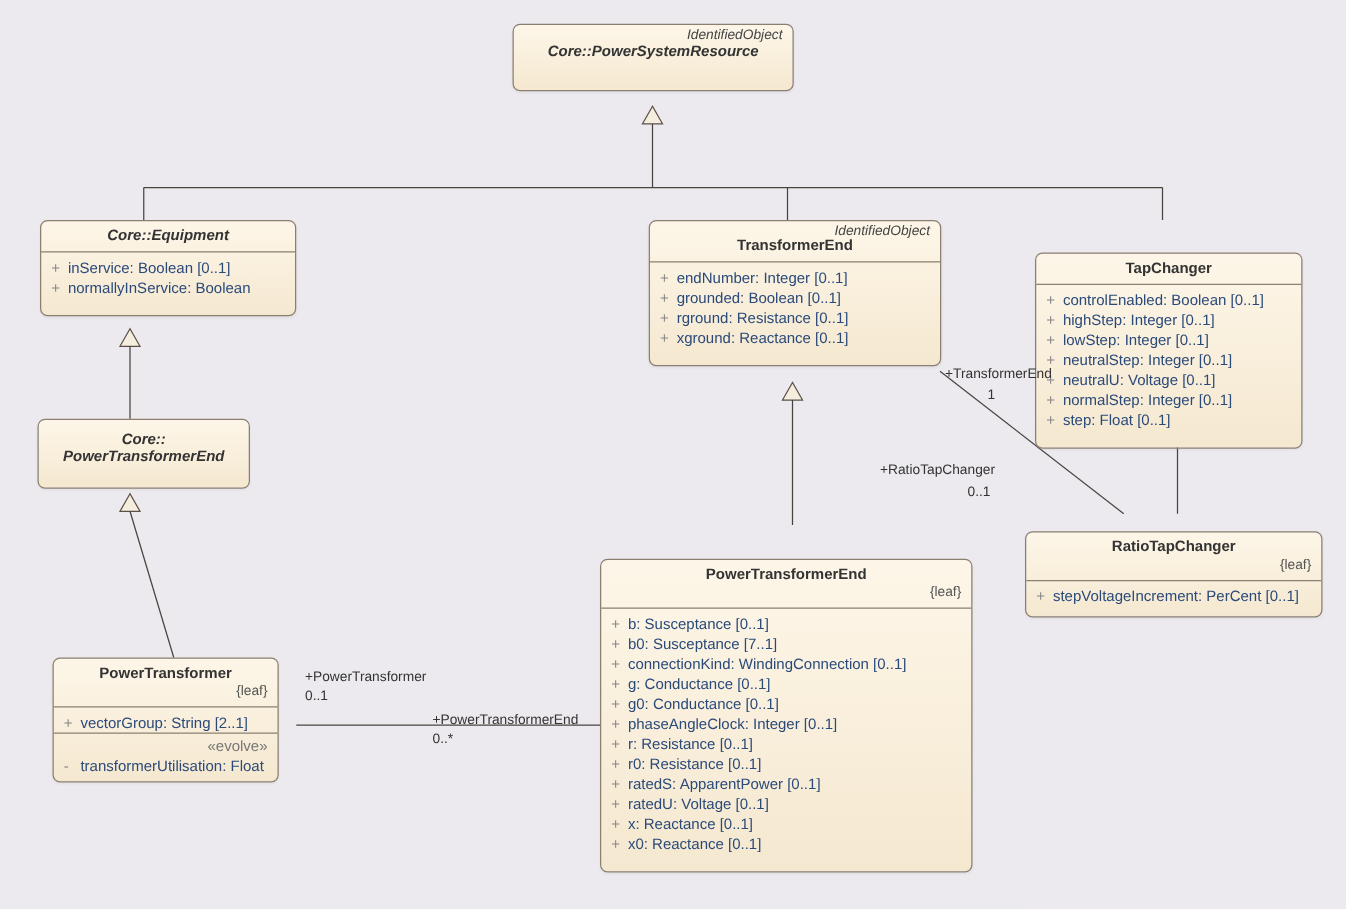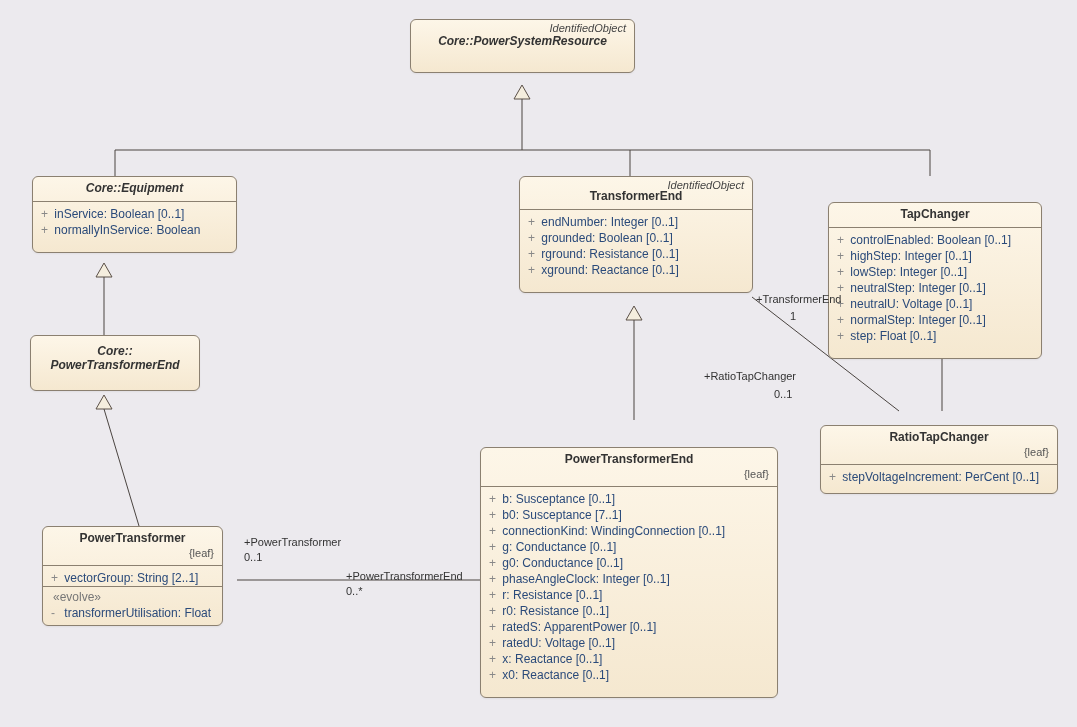--- a/index.html
+++ b/index.html
@@ -62,20 +62,21 @@
     line-height: 16px;
   }
   .vis {
     display: inline-block;
     width: 10px;
     color: #888;
   }
   .subheader {
     color: #777;
     padding: 1px 0 1px 2px;
+    text-align: right;
   }
   svg.connectors {
     position: absolute;
     left: 0;
     top: 0;
     width: 1077px;
     height: 727px;
     pointer-events: none;
   }
   .edge-label {

